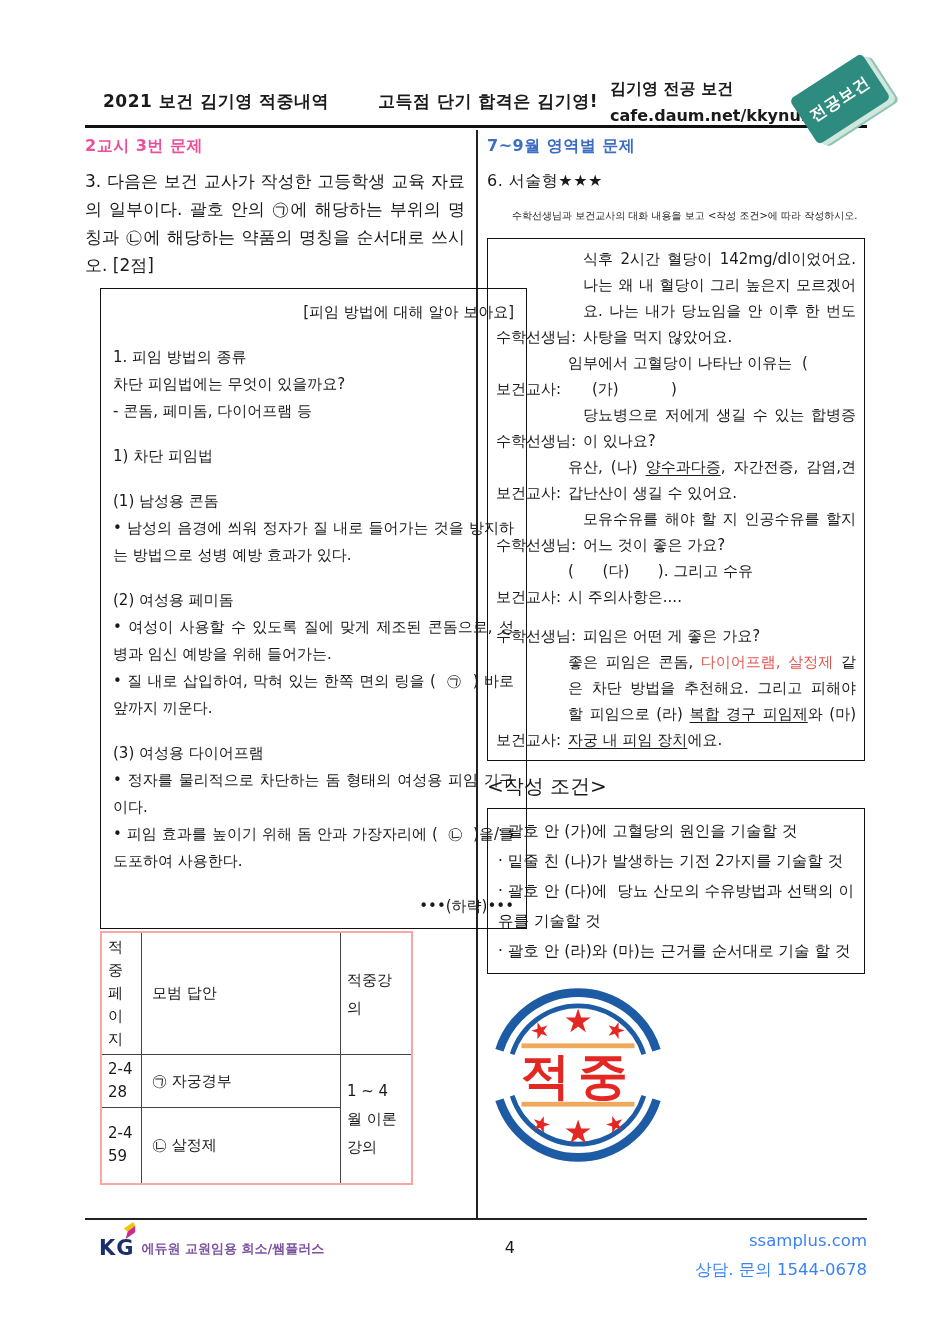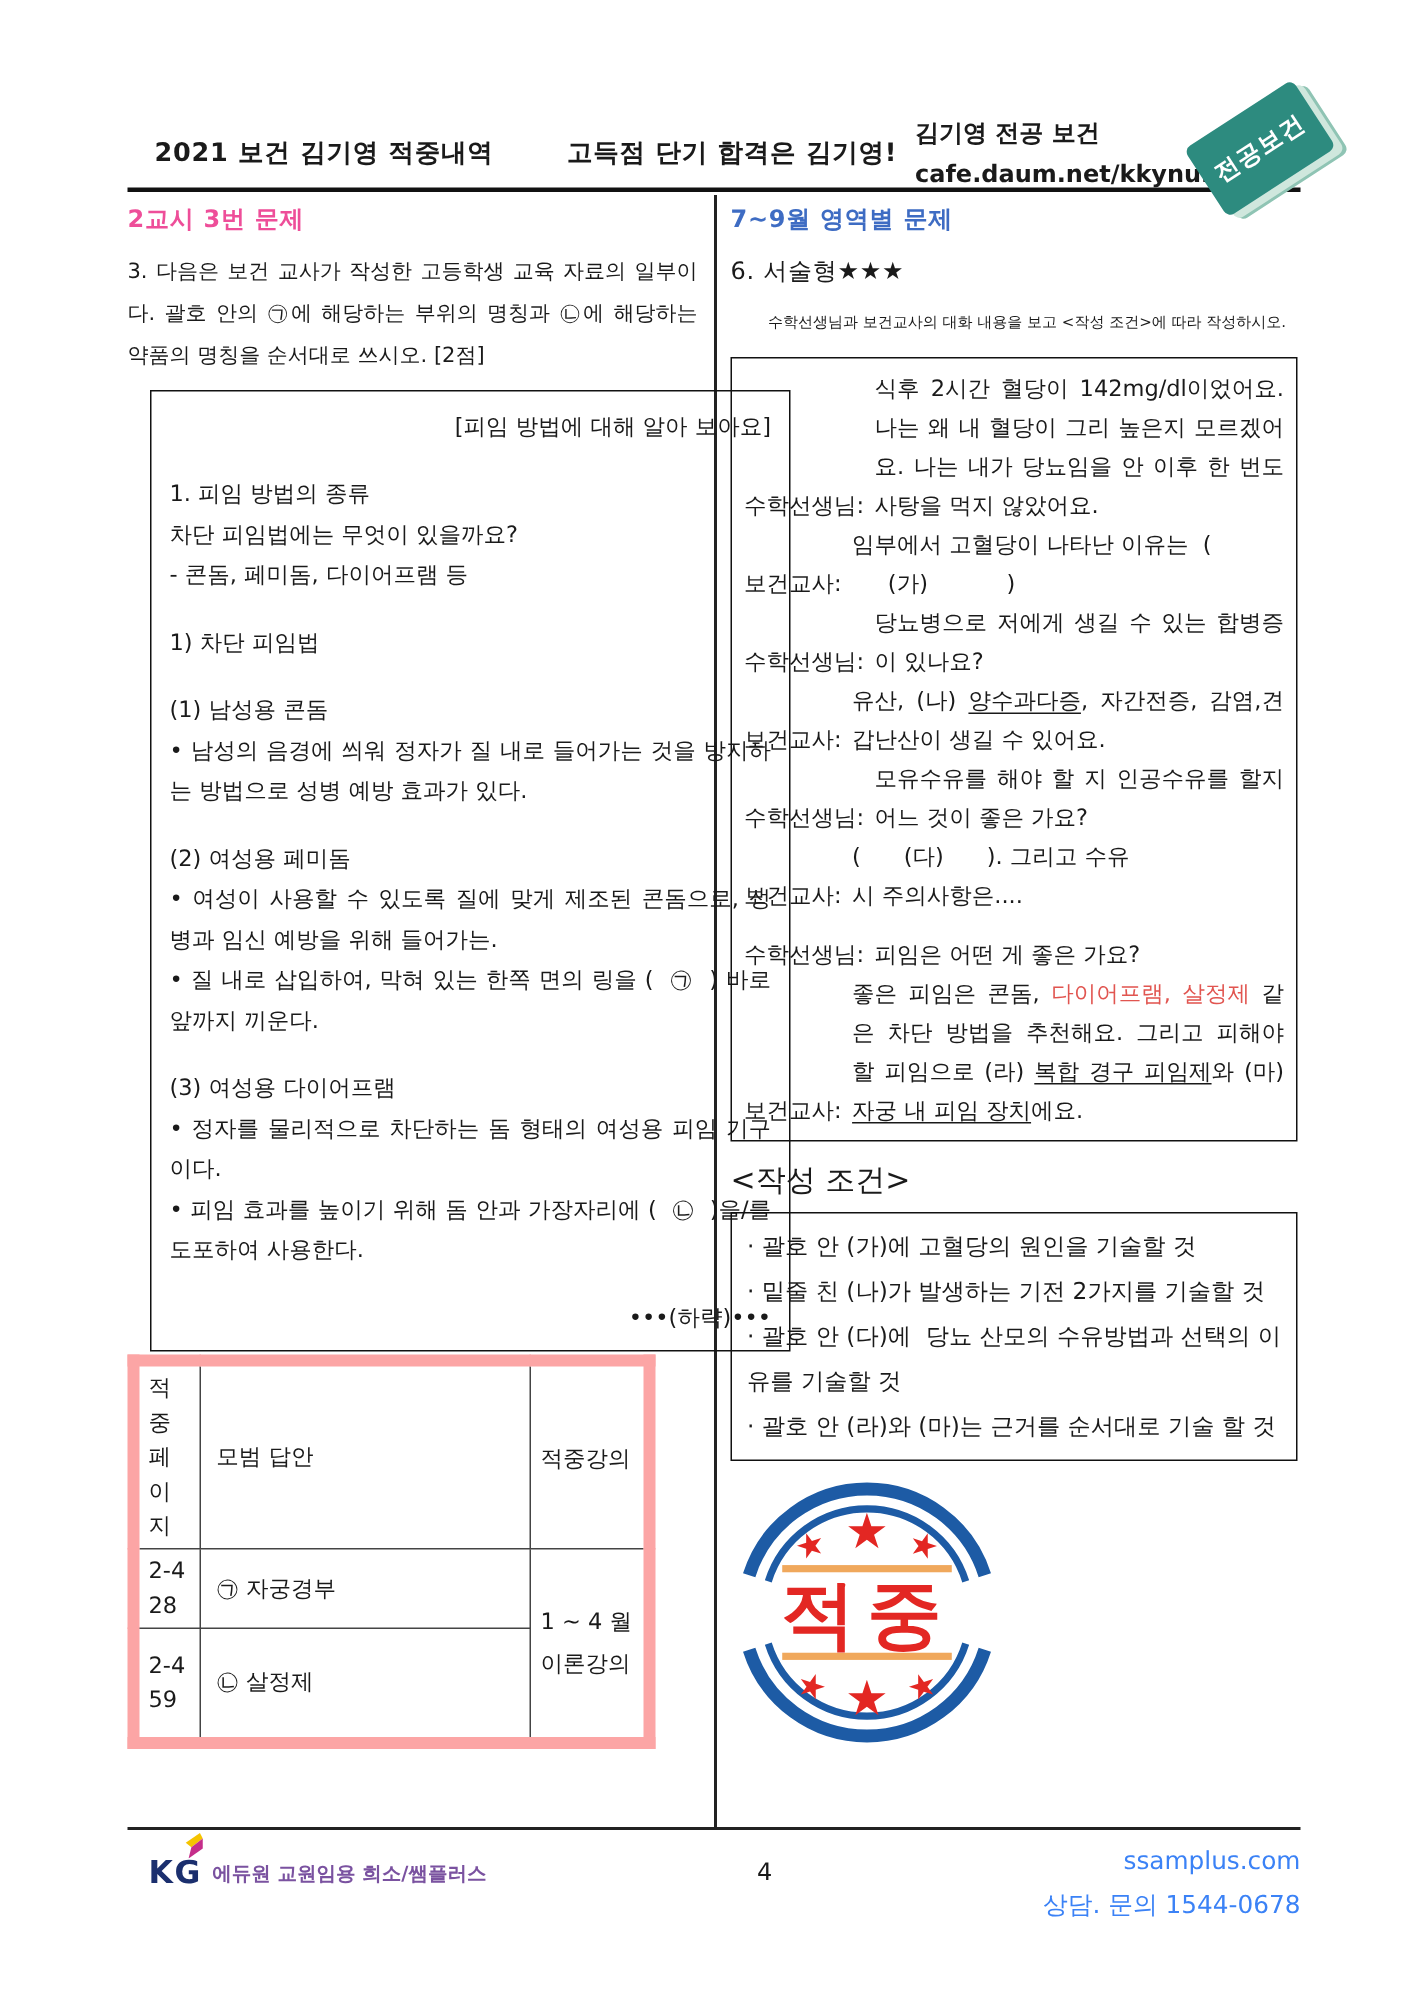--- a/index.html
+++ b/index.html
@@ -20,30 +20,30 @@
 
   
   .col-divider { position:absolute; left:476px; top:130px; width:1.5px; height:1088px; background:#222; }
   .col-left  { position:absolute; left:85px;  top:136px; width:380px; }
   .col-right { position:absolute; left:487px; top:136px; width:378px; }
 
   .sec-title { font-size:16px; font-weight:bold; margin-bottom:10px; letter-spacing:.5px; }
   .sec-title.pink { color:#ee4e99; }
   .sec-title.blue { color:#3e6cc3; }
 
-  .para { font-size:14px; line-height:28px; text-align:justify; word-break:break-all; }
+  .para { font-size:17px; line-height:28px; text-align:justify; word-break:break-all; }
 
   
   .material-box { margin-top:9px; margin-left:15px; width:427px; border:1.5px solid #111; padding:10px 12px 8px 12px; }
   .mline { font-size:15px; line-height:27px; text-align:justify; word-break:break-all; white-space:pre-wrap; }
   .mline.right { text-align:right; }
   .mline.blank { height:18px; line-height:18px; }
 
   
-  .ans-table { width:352px; margin-left:0; margin-top:2px; border-collapse:collapse; border:8px solid #fca5a5; table-layout:fixed; }
+  .ans-table { width:313px; margin-left:15px; margin-top:2px; border-collapse:collapse; border:2px solid #fca5a5; table-layout:fixed; }
   .ans-table th, .ans-table td { border:1.2px solid #444; font-size:15px; font-weight:normal; text-align:left; vertical-align:middle; padding:3px 6px; }
   .ans-table .c1 { width:13%; word-break:break-all; line-height:23px; }
   .ans-table .c2 { width:64%; padding-left:10px; }
   .ans-table .c3 { width:23%; line-height:28px; word-break:break-all; }
   .ans-table thead th { height:66px; line-height:23px; word-break:break-all; }
   .ans-table tr.r1 td { height:52px; }
   .ans-table tr.r2 td { height:76px; }
 
   
   .q-no { font-size:16px; margin:14px 0 10px 0; letter-spacing:.5px; }

